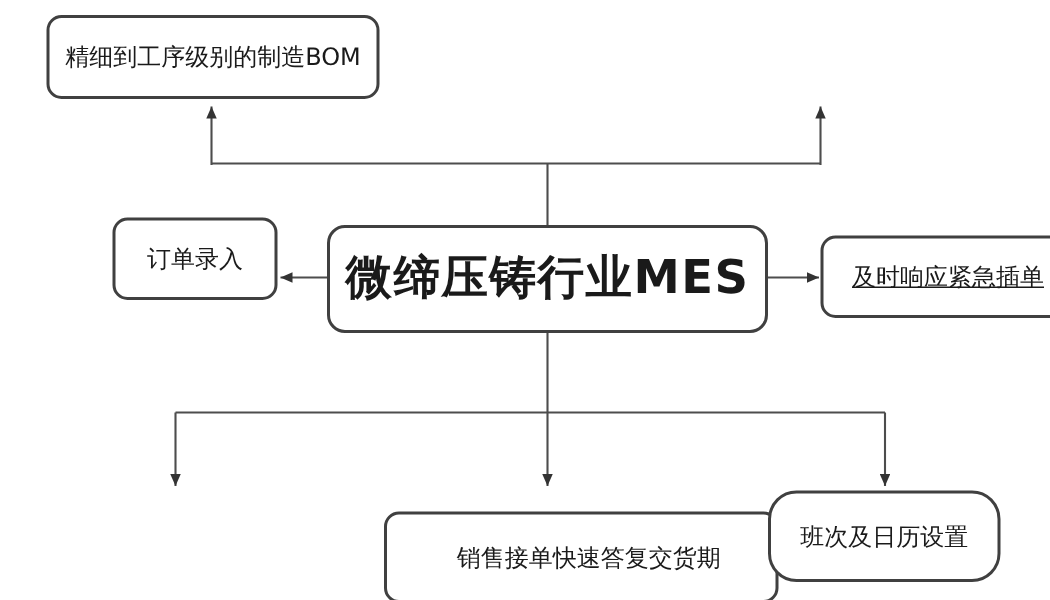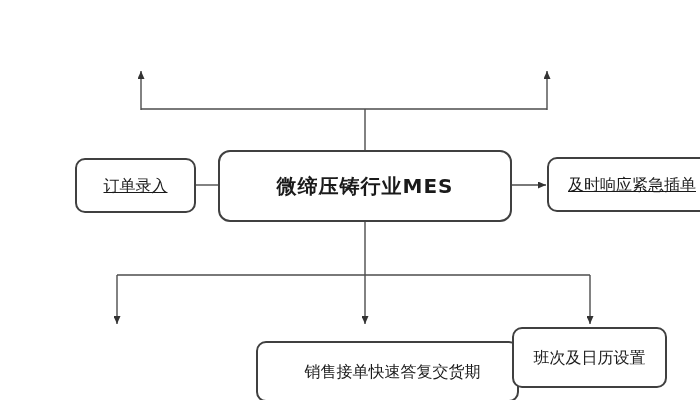--- a/index.html
+++ b/index.html
@@ -36,33 +36,33 @@
     display: flex;
     align-items: center;
     justify-content: center;
     text-align: center;
     color: #1a1a1a;
     font-size: 16px;
     line-height: 1.2;
     padding: 2px 6px;
   }
   .node.center-node {
-    font-size: 20px;
+    font-size: 31px;
     font-weight: bold;
     border-radius: 12px;
     letter-spacing: 1px;
   }
   .n-top-left     { left: 31px;  top: 10px;  width: 222px; height: 56px; }
   .n-top-right    { left: 408px; top: 10px;  width: 280px; height: 58px; }
-  .n-mid-left     { left: 75px;  top: 158px; width: 121px; height: 55px; text-decoration: underline; }
+  .n-mid-left     { left: 75px;  top: 145px; width: 110px; height: 55px; }
   .n-center       { left: 218px; top: 150px; width: 294px; height: 72px; }
   .n-mid-right    { left: 547px; top: 157px; width: 170px; height: 55px; text-decoration: underline; }
   .n-bottom-left  { left: 7px;   top: 327px; width: 220px; height: 61px; }
   .n-bottom-mid   { left: 256px; top: 341px; width: 263px; height: 61px; padding-left: 16px; }
-  .n-bottom-right { left: 512px; top: 327px; width: 155px; height: 61px; }
+  .n-bottom-right { left: 512px; top: 327px; width: 155px; height: 61px; border-radius: 19px; }
 </style>
 </head>
 <body>
 
 <div class="stage">
 
   <svg class="connectors" viewBox="0 0 700 400" xmlns="http://www.w3.org/2000/svg" aria-hidden="true">
     <defs>
       <marker id="arrow" markerWidth="9" markerHeight="7" refX="8" refY="3.5" orient="auto" markerUnits="userSpaceOnUse">
         <path d="M0,0 L8,3.5 L0,7 Z" fill="#333333"></path>
@@ -77,20 +77,23 @@
     <path class="ln" d="M218,185 H187" marker-end="url(#arrow)"></path>
     <path class="ln" d="M512,185 H546" marker-end="url(#arrow)"></path>
 
     <path class="ln" d="M365,222 V275"></path>
     <path class="ln" d="M117,275 H590"></path>
     <path class="ln" d="M117,275 V324" marker-end="url(#arrow)"></path>
     <path class="ln" d="M365,275 V324" marker-end="url(#arrow)"></path>
     <path class="ln" d="M590,275 V324" marker-end="url(#arrow)"></path>
   </svg>
 
+  <div class="node n-top-left">
+    <span>精细到工序级别的制造BOM</span>
+  </div>
 
 
   <div class="node n-mid-left">
     <span>订单录入</span>
   </div>
 
   <div class="node center-node n-center">
     <span>微缔压铸行业MES</span>
   </div>
 

